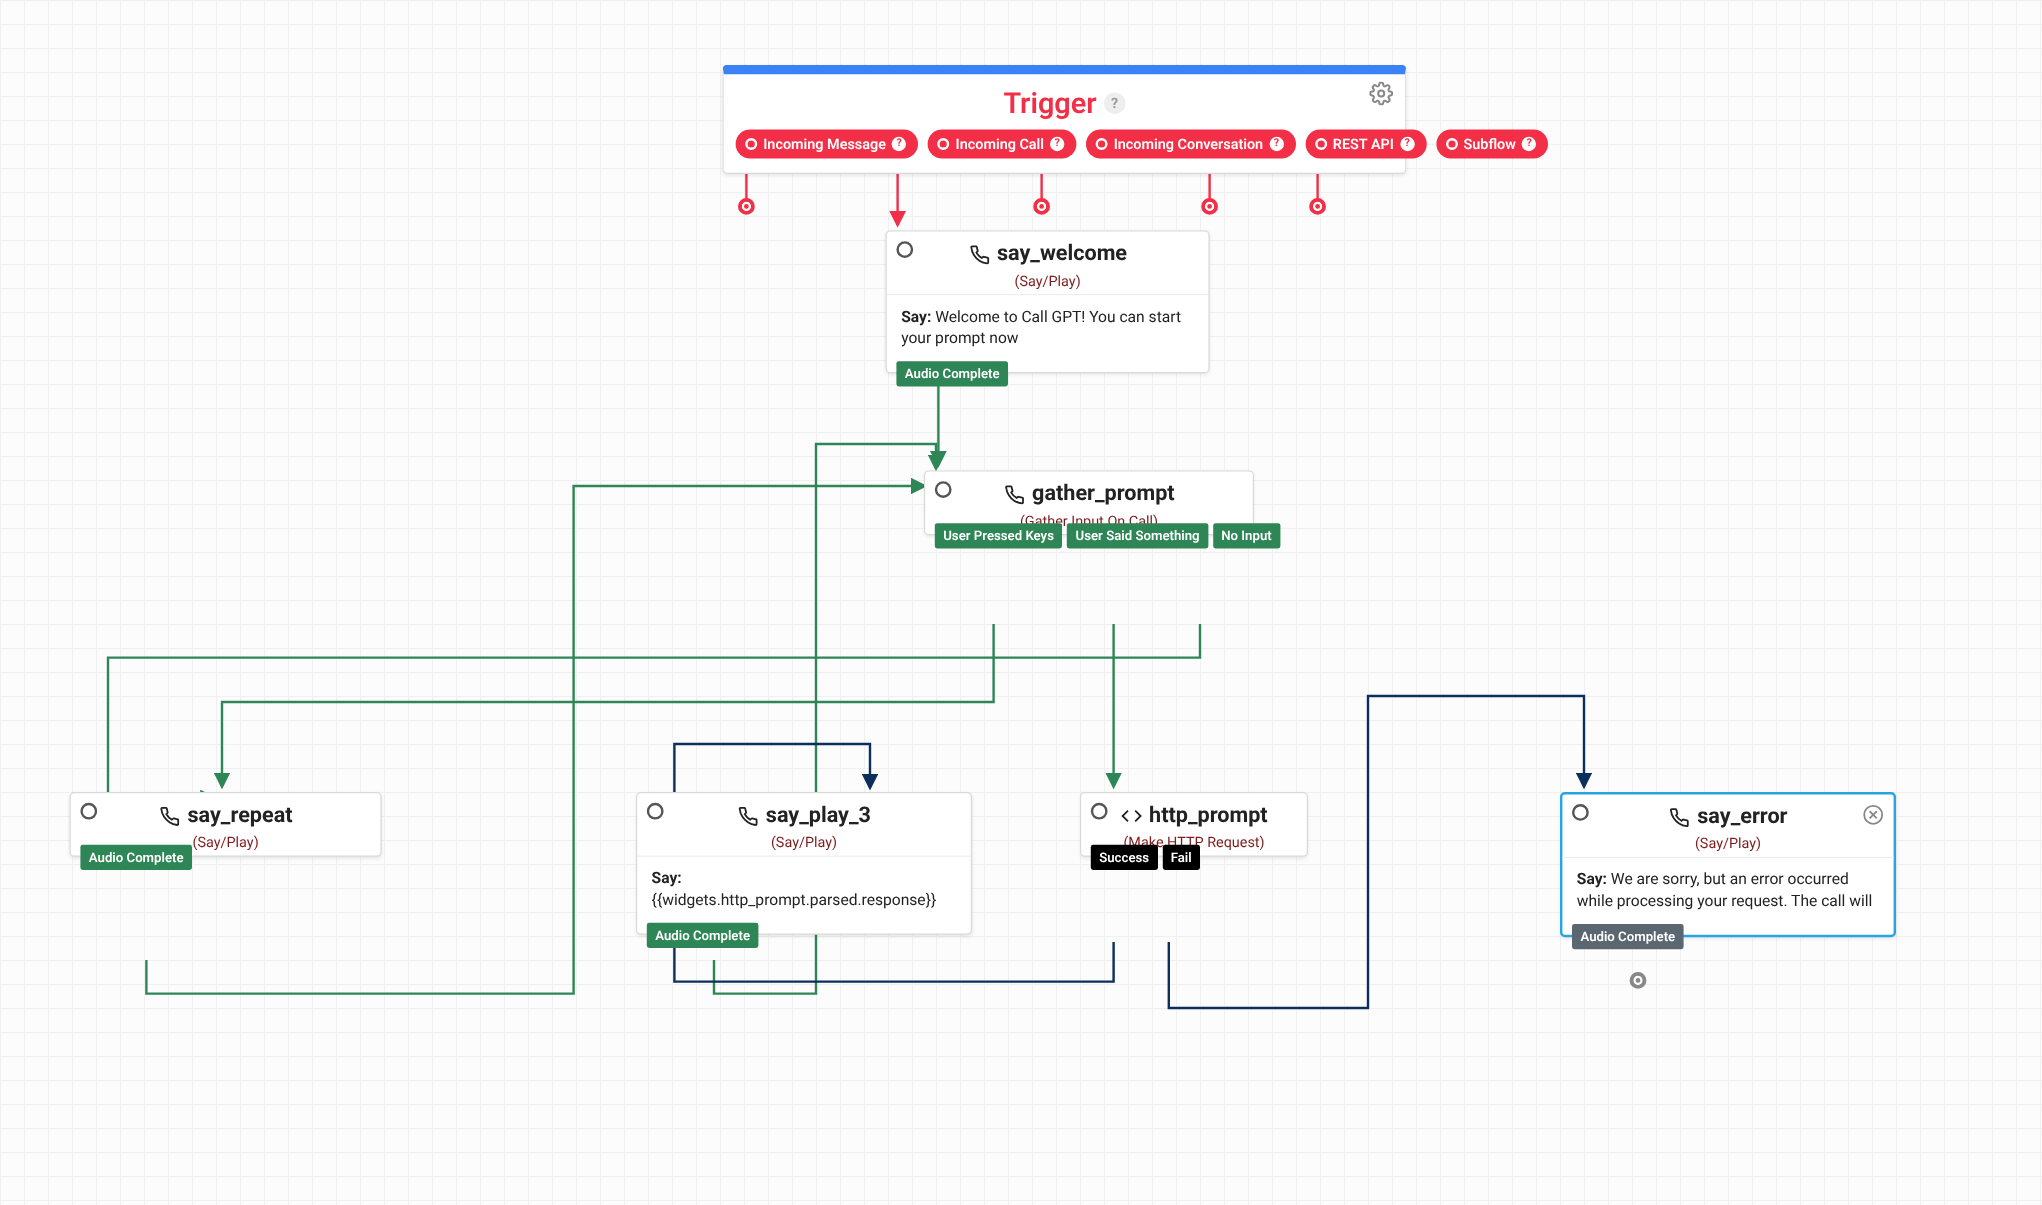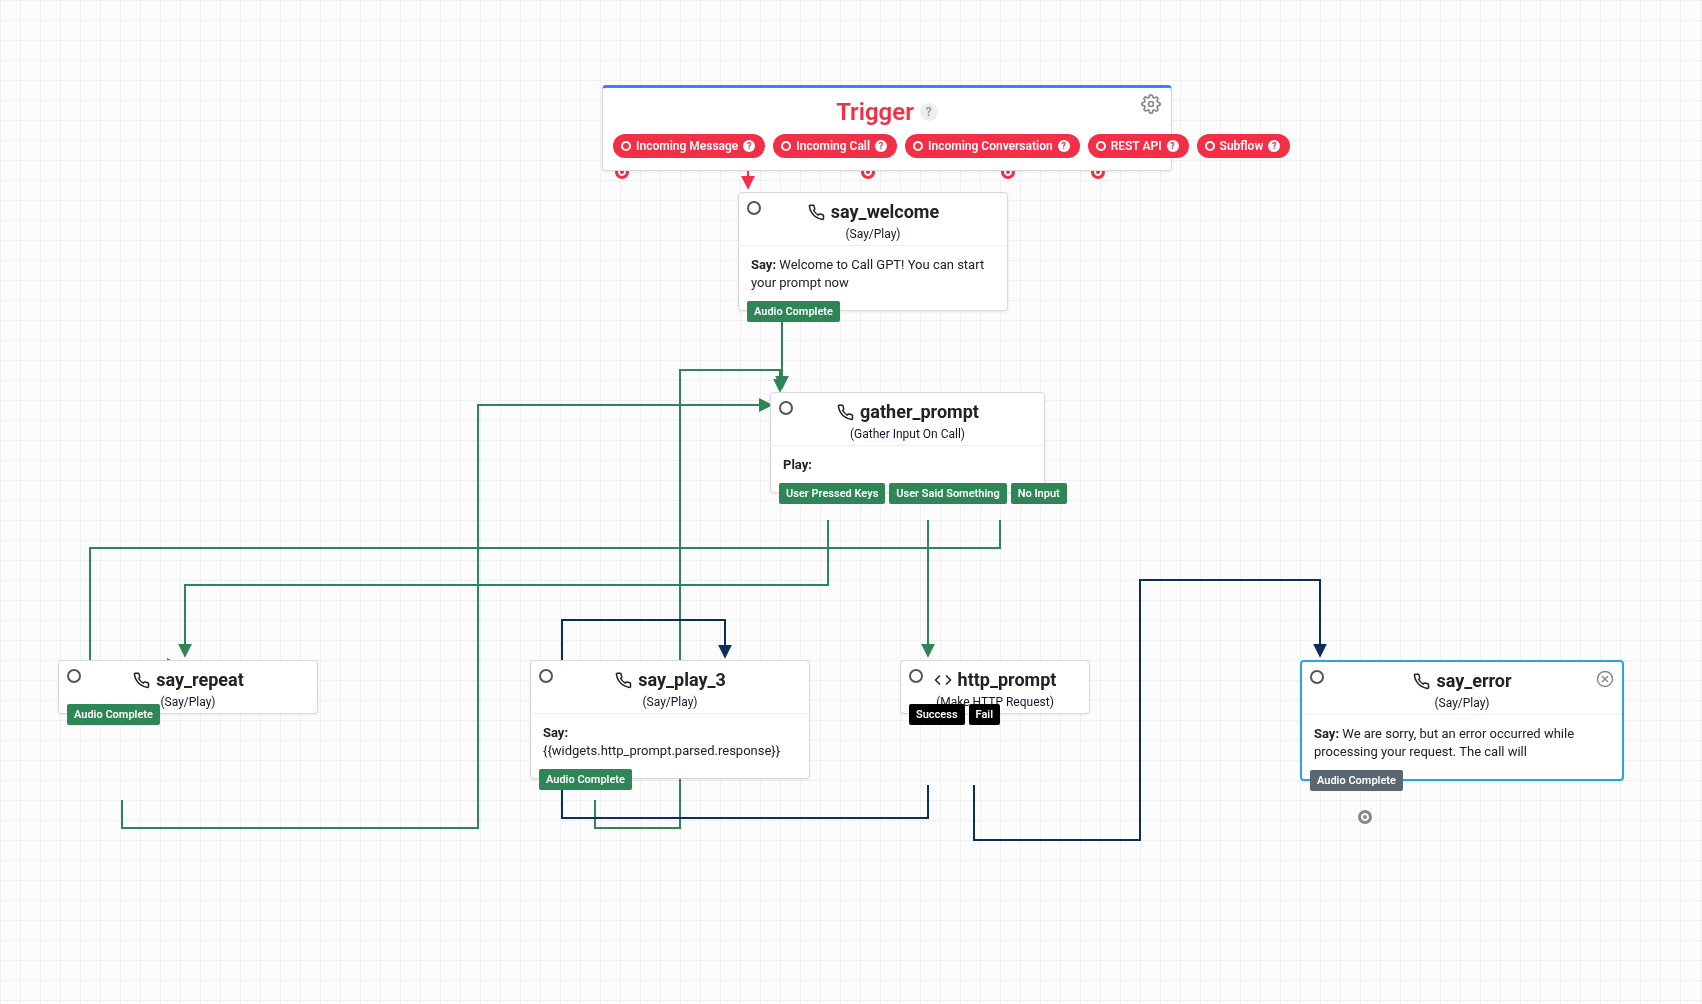--- a/index.html
+++ b/index.html
@@ -17,21 +17,21 @@
     height: 1004px;
   }
   svg.connectors { position: absolute; inset: 0; width: 100%; height: 100%; pointer-events: none; }
   .node {
     position: absolute;
     background: #fff;
     border: 1px solid #d9d9d9;
     border-radius: 4px;
     box-shadow: 0 1px 3px rgba(0,0,0,0.08);
   }
-  .trigger-node { border-top: 3px solid #3b82f6; margin-top: 31px; }
+  .trigger-node { border-top: 8px solid #3b82f6; }
   .trigger-header { position: relative; text-align: center; padding: 10px 0 8px; }
   .trigger-title { font-size: 24px; font-weight: 600; color: #f22f46; display: inline-flex; align-items: center; gap: 6px; }
   .trigger-cog { position: absolute; right: 10px; top: 6px; color: #888; }
   .trigger-pills { display: flex; gap: 8px; padding: 0 10px 12px; }
   .pill {
     background: #f22f46;
     color: #fff;
     border-radius: 14px;
     padding: 5px 10px 5px 8px;
     font-size: 12px;
@@ -45,21 +45,21 @@
   .pill .q {
     width: 12px; height: 12px; border-radius: 50%; background: #fff; color: #f22f46;
     font-size: 9px; font-weight: 700; display: inline-flex; align-items: center; justify-content: center;
   }
   .help-q {
     width: 18px; height: 18px; border-radius: 50%; background: #eee; color: #999;
     font-size: 12px; font-weight: 700; display: inline-flex; align-items: center; justify-content: center;
   }
   .widget-header { padding: 8px 12px 4px; text-align: center; position: relative; }
   .widget-title { font-size: 18px; font-weight: 700; color: #222; display: inline-flex; align-items: center; gap: 6px; }
-  .widget-subtitle { font-size: 12px; color: #0f172a; margin-top: 2px; }
+  .widget-subtitle { font-size: 12px; color: #7f1d1d; margin-top: 2px; }
   .widget-body { border-top: 1px solid #eee; padding: 10px 12px 18px; font-size: 13px; color: #222; line-height: 1.4; }
   .widget-body strong { font-weight: 700; }
   .grip {
     position: absolute; left: 8px; top: 8px;
     width: 14px; height: 14px; border: 2px solid #555; border-radius: 50%; background: #fff;
   }
   .close-x { position: absolute; right: 8px; top: 8px; color: #888; cursor: pointer; }
   .tags { position: absolute; bottom: -12px; left: 8px; display: flex; gap: 4px; }
   .tag {
     font-size: 11px; font-weight: 600; color: #fff; padding: 4px 7px; border-radius: 2px;
@@ -187,24 +187,20 @@
   <span class="grip"></span>
   <div class="widget-header">
     <div class="widget-title">
       <svg class="icon" width="18" height="18" viewBox="0 0 24 24" fill="none" stroke="#222" stroke-width="2">
           <path d="M22 16.92V21a1 1 0 0 1-1.09 1 19.86 19.86 0 0 1-8.63-3.07 19.5 19.5 0 0 1-6-6A19.86 19.86 0 0 1 3.21 4.09 1 1 0 0 1 4.2 3h4.09a1 1 0 0 1 1 .75l1 4a1 1 0 0 1-.29 1L8.91 10a16 16 0 0 0 6 6l1.29-1.09a1 1 0 0 1 1-.29l4 1a1 1 0 0 1 .8 1.3Z"></path>
         </svg>
       <span>gather_prompt</span>
     </div>
     <div class="widget-subtitle">(Gather Input On Call)</div>
   </div>
-  <div class="widget-body">
-    <strong>Play:</strong>
-    <span></span>
-  </div>
   <div class="tags">
     <span class="tag green">User Pressed Keys</span>
     <span class="tag green">User Said Something</span>
     <span class="tag green">No Input</span>
   </div>
 </div>
 
 <div class="node" style="left:58px; top:660px; width:260px;">
   <span class="grip"></span>
   <div class="widget-header">
@@ -252,21 +248,21 @@
       <span>http_prompt</span>
     </div>
     <div class="widget-subtitle">(Make HTTP Request)</div>
   </div>
   <div class="tags">
     <span class="tag navy">Success</span>
     <span class="tag navy">Fail</span>
   </div>
 </div>
 
-<div class="node selected" style="left:1300px; top:660px; width:324px;">
+<div class="node selected" style="left:1300px; top:660px; width:280px;">
   <span class="grip"></span>
   <span class="close-x">
     <svg width="18" height="18" viewBox="0 0 24 24" fill="none" stroke="#888" stroke-width="2">
         <circle cx="12" cy="12" r="10"></circle>
         <line x1="8" y1="8" x2="16" y2="16"></line>
         <line x1="16" y1="8" x2="8" y2="16"></line>
       </svg>
   </span>
   <div class="widget-header">
     <div class="widget-title">

